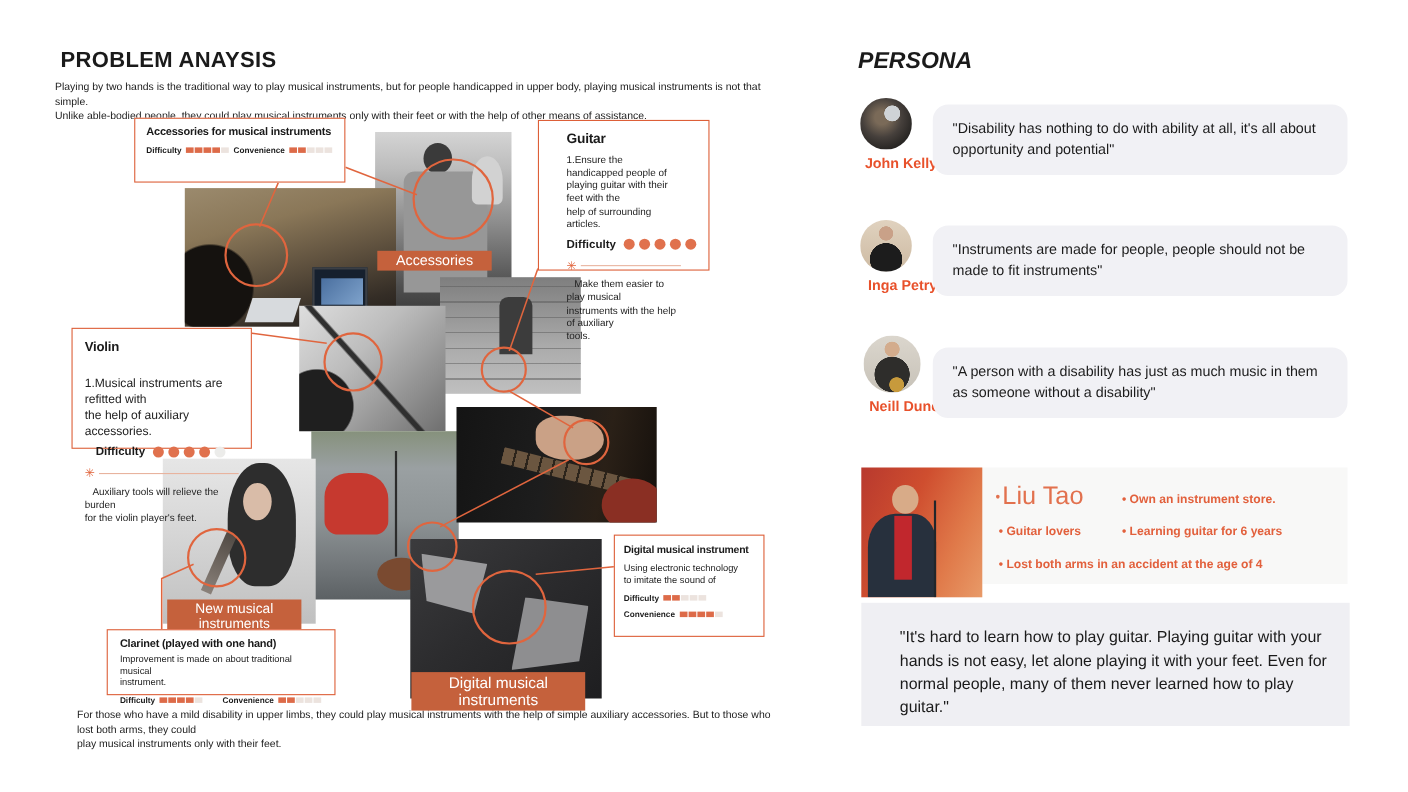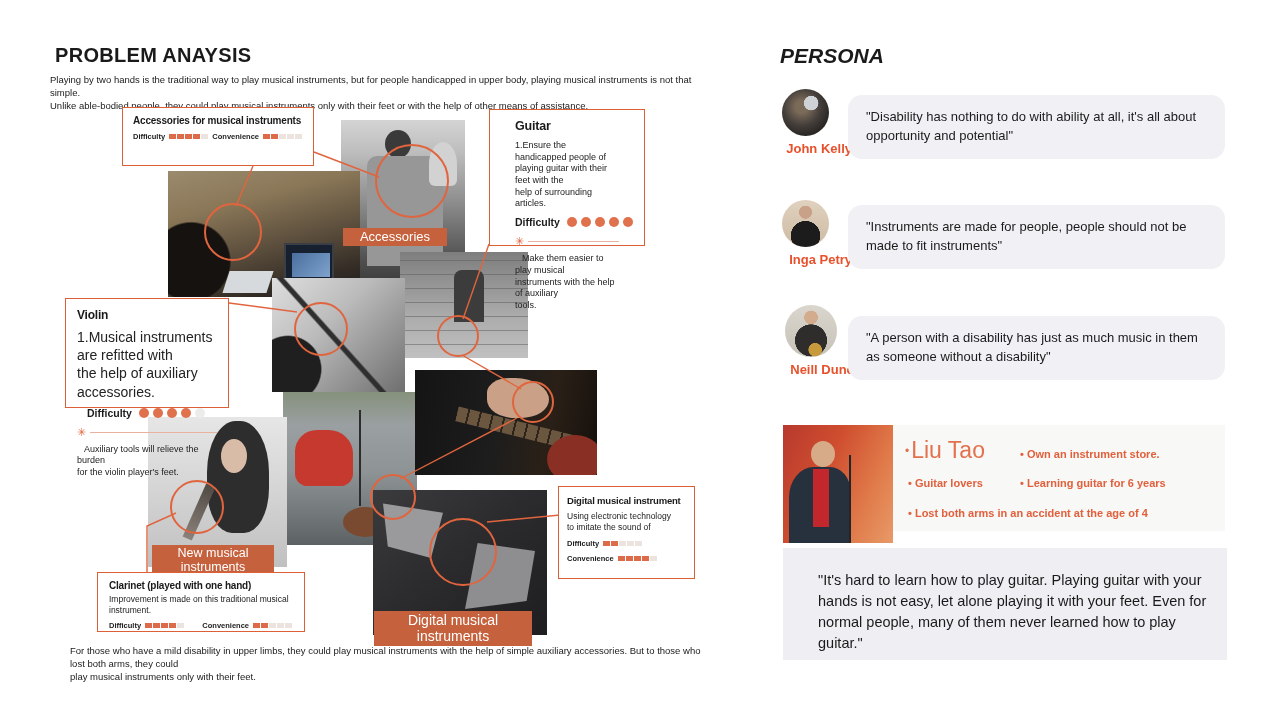--- a/index.html
+++ b/index.html
@@ -53,21 +53,21 @@
   .abox .btitle{font-weight:bold;white-space:nowrap;letter-spacing:-.2px;}
   .abox .body,.abox .note{white-space:pre-line;color:#222;}
   #box-accessories{left:122px;top:107px;width:192px;height:59px;padding:7px 10px;}
   #box-accessories .btitle{font-size:10px;}
   #box-accessories .body{font-size:8.5px;margin-top:3px;line-height:1.25;}
   #box-guitar{left:489px;top:109px;width:156px;height:137px;padding:9px 25px;}
   #box-guitar .btitle{font-size:12.5px;}
   #box-guitar .body{font-size:9px;margin-top:7px;line-height:1.3;}
   #box-violin{left:65px;top:298px;width:164px;height:110px;padding:9px 11px;}
   #box-violin .btitle{font-size:12px;}
-  #box-violin .body{font-size:14px;margin-top:6px;line-height:1.3;}
+  #box-violin .body{font-size:11px;margin-top:20px;line-height:1.3;}
   #box-clarinet{left:97px;top:572px;width:208px;height:60px;padding:7px 11px;}
   #box-clarinet .btitle{font-size:10px;}
   #box-clarinet .body{font-size:8.5px;margin-top:3px;line-height:1.25;}
   #box-digital{left:558px;top:486px;width:137px;height:93px;padding:8px 8px;}
   #box-digital .btitle{font-size:9.5px;}
   #box-digital .body{font-size:8.5px;margin-top:5px;line-height:1.3;}
   .note{font-size:9px;line-height:1.3;text-indent:7px;}
   
   .rrow{display:flex;align-items:center;margin-top:6px;}
   .rlabel-s{font-weight:bold;font-size:7.5px;margin-right:4px;}
@@ -242,21 +242,21 @@
     <div class="star-row">
         <span>✳</span>
         <span class="tail"></span>
       </div>
     <div class="note">Auxiliary tools will relieve the burden
 for the violin player's feet.</div>
   </div>
 
   <div class="abox" id="box-clarinet">
     <div class="btitle">Clarinet (played with one hand)</div>
-    <div class="body">Improvement is made on this traditional musical
+    <div class="body">Improvement is made on about traditional musical
 instrument.</div>
     <div class="rrow">
       <span class="rlabel-s">Difficulty</span>
       <span class="rating">
           <span class="sq on"></span>
           <span class="sq on"></span>
           <span class="sq on"></span>
           <span class="sq on"></span>
           <span class="sq"></span>
         </span>

